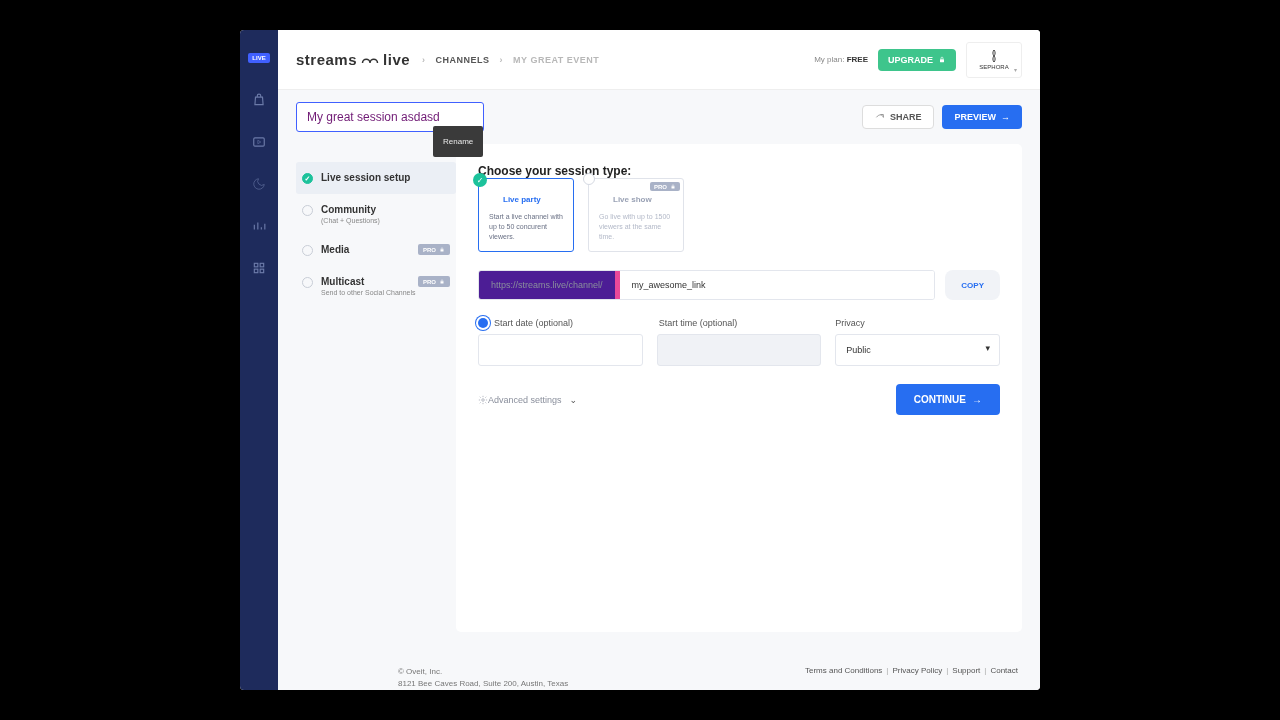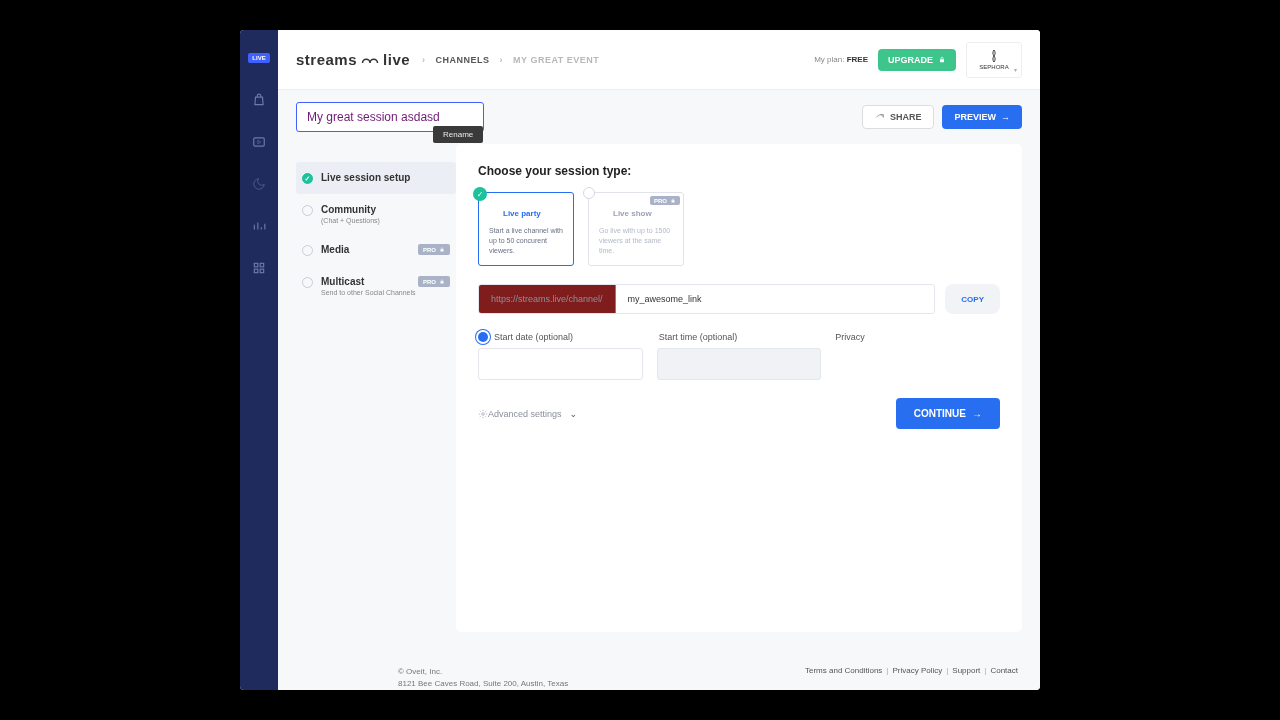--- a/index.html
+++ b/index.html
@@ -19,51 +19,51 @@
   .chev { color: #bbb; font-size: 9px; }
   .top-right { margin-left: auto; display: flex; align-items: center; gap: 10px; }
   .plan { font-size: 8px; color: #888; text-align: right; }
   .plan b { color: #333; font-weight: 700; }
   .upgrade { background: #3ec58c; color: #fff; font-size: 9px; font-weight: 700; padding: 6px 10px; border-radius: 4px; display: flex; align-items: center; gap: 5px; cursor: pointer; }
   .brand-box { width: 56px; height: 36px; border: 1px solid #eee; border-radius: 3px; display: flex; flex-direction: column; align-items: center; justify-content: center; font-size: 6px; color: #333; gap: 1px; position: relative; cursor: pointer; }
   .brand-box svg { }
   .brand-box .caret { position: absolute; right: 4px; bottom: 4px; font-size: 6px; color: #aaa; }
   .subhead { display: flex; align-items: center; padding: 12px 18px 0 18px; gap: 10px; position: relative; }
   .title-input { border: 1px solid #4060ff; padding: 7px 10px; font-size: 12px; color: #701a75; font-weight: 500; width: 188px; border-radius: 3px; outline: none; background: #fff; }
-  .rename-tip { position: absolute; top: 36px; left: 155px; background: #3a3a3a; color: #e8e8e8; font-size: 8px; padding: 4px 10px; border-radius: 2px; }
+  .rename-tip { position: absolute; top: 36px; left: 155px; background: #3a3a3a; color: #e8e8e8; font-size: 8px; padding: 11px 10px; border-radius: 2px; }
   .head-actions { margin-left: auto; display: flex; gap: 8px; }
   .btn-share { background: #fff; border: 1px solid #ddd; color: #555; font-size: 9px; font-weight: 600; padding: 6px 12px; border-radius: 4px; display: flex; align-items: center; gap: 5px; cursor: pointer; }
   .btn-preview { background: #276ef1; color: #fff; font-size: 9px; font-weight: 700; padding: 7px 12px; border-radius: 4px; display: flex; align-items: center; gap: 5px; cursor: pointer; }
   .content { display: flex; padding: 12px 18px 18px 18px; gap: 0; flex: 1; }
   .steps { width: 160px; padding-top: 18px; }
   .step { display: flex; align-items: flex-start; gap: 8px; padding: 10px 6px; font-size: 10px; color: #333; font-weight: 600; cursor: pointer; position: relative; }
   .step.active { background: rgba(200,210,230,0.25); border-radius: 3px; }
   .step .dot { width: 11px; height: 11px; border-radius: 50%; border: 1.5px solid #c8cdd6; margin-top: 1px; flex-shrink: 0; }
   .step .dot.done { background: #1cc29b; border-color: #1cc29b; display: flex; align-items: center; justify-content: center; }
   .step .dot.done::after { content: "✓"; color: #fff; font-size: 7px; }
   .step .sub { display: block; font-size: 7px; color: #888; font-weight: 400; margin-top: 2px; }
   .step .count { color: #1cc29b; margin-left: 2px; }
   .step .add { margin-left: auto; color: #276ef1; font-size: 8px; font-weight: 700; background: #fff; border: 1px solid #e5e8f0; padding: 3px 8px; border-radius: 3px; }
   .pro-badge { margin-left: auto; background: #a9b2c7; color: #fff; font-size: 6px; font-weight: 700; padding: 2px 5px; border-radius: 2px; display: flex; align-items: center; gap: 3px; }
   .panel { flex: 1; background: #fff; border-radius: 5px; padding: 20px 22px; }
-  .panel h2 { font-size: 12px; font-weight: 700; color: #222; margin-bottom: 14px; }
+  .panel h2 { font-size: 12px; font-weight: 700; color: #222; }
   .types { display: flex; gap: 14px; margin-bottom: 18px; }
   .type-card { width: 96px; border: 1.5px solid #e0e3ea; border-radius: 3px; padding: 16px 10px 10px 10px; font-size: 8px; position: relative; cursor: pointer; }
   .type-card.selected { border-color: #276ef1; }
   .type-card .tick { position: absolute; top: -6px; left: -6px; width: 14px; height: 14px; background: #1cc29b; border-radius: 50%; display: flex; align-items: center; justify-content: center; color: #fff; font-size: 8px; }
   .type-card .ring { position: absolute; top: -6px; left: -6px; width: 12px; height: 12px; border: 1.5px solid #d5d9e2; border-radius: 50%; background: #fff; }
   .type-card .title { color: #276ef1; font-weight: 600; font-size: 8px; margin-bottom: 8px; margin-left: 14px; }
   .type-card.muted .title { color: #9aa2b5; }
   .type-card .desc { color: #6a7185; line-height: 1.4; font-size: 7px; }
   .type-card.muted .desc { color: #b3b9c8; }
   .type-card .pro { position: absolute; top: 3px; right: 3px; background: #a9b2c7; color: #fff; font-size: 6px; font-weight: 700; padding: 1px 4px; border-radius: 2px; display: flex; align-items: center; gap: 3px; }
   .field-label { font-size: 9px; color: #555; font-weight: 500; margin-bottom: 6px; display: block; }
   .link-row { display: flex; gap: 10px; margin-bottom: 18px; }
   .link-input { flex: 1; display: flex; border: 1px solid #e3e6ed; border-radius: 3px; overflow: hidden; }
-  .link-prefix { background: #7f1d1d; color: #8a8f9c; font-size: 9px; padding: 9px 12px; border-right: 1px solid #ec4899; }
+  .link-prefix { background: #4c1d95; color: #8a8f9c; font-size: 9px; padding: 9px 12px; border-right: 5px solid #ec4899; }
   .link-value { flex: 1; padding: 9px 12px; font-size: 9px; color: #333; border: none; outline: none; }
   .copy-btn { background: #f1f3f7; color: #276ef1; font-size: 8px; font-weight: 700; padding: 9px 16px; border-radius: 8px; border: none; cursor: pointer; }
   .row3 { display: flex; gap: 14px; margin-bottom: 18px; }
   .col { flex: 1; }
   .col .lbl { font-size: 9px; color: #555; font-weight: 500; margin-bottom: 6px; display: flex; align-items: center; gap: 6px; }
   .radio-dot { width: 10px; height: 10px; border-radius: 50%; background: #276ef1; box-shadow: 0 0 0 2px #fff, 0 0 0 3px #276ef1; display: inline-block; }
   .col input, .col .fake-input, .col select { width: 100%; height: 32px; border: 1px solid #e3e6ed; border-radius: 3px; padding: 0 10px; font-size: 9px; color: #333; background: #fff; outline: none; }
   .col .fake-input.disabled { background: #f0f2f6; border-color: #e3e6ed; }
   .select-wrap { position: relative; }
   .select-wrap::after { content: "▾"; position: absolute; right: 10px; top: 9px; font-size: 9px; color: #333; pointer-events: none; }
@@ -247,20 +247,23 @@
           <div class="col">
             <div class="lbl" style="padding-left:2px">
                 <span>Start time (optional)</span>
               </div>
             <div class="fake-input disabled"></div>
           </div>
           <div class="col">
             <div class="lbl">
                 <span>Privacy</span>
               </div>
+            <div class="select-wrap">
+              <input readonly="" value="Public" style="">
+            </div>
           </div>
         </div>
 
         <div class="bottom-row">
           <div class="adv">
             <svg class="gear" width="11" height="11" viewBox="0 0 24 24" fill="none" stroke="#a9adb8" stroke-width="2">
                 <circle cx="12" cy="12" r="3"></circle>
                 <path d="M12 2v3M12 19v3M4.2 4.2l2.1 2.1M17.7 17.7l2.1 2.1M2 12h3M19 12h3M4.2 19.8l2.1-2.1M17.7 6.3l2.1-2.1"></path>
               </svg>
             <span>Advanced settings</span>

